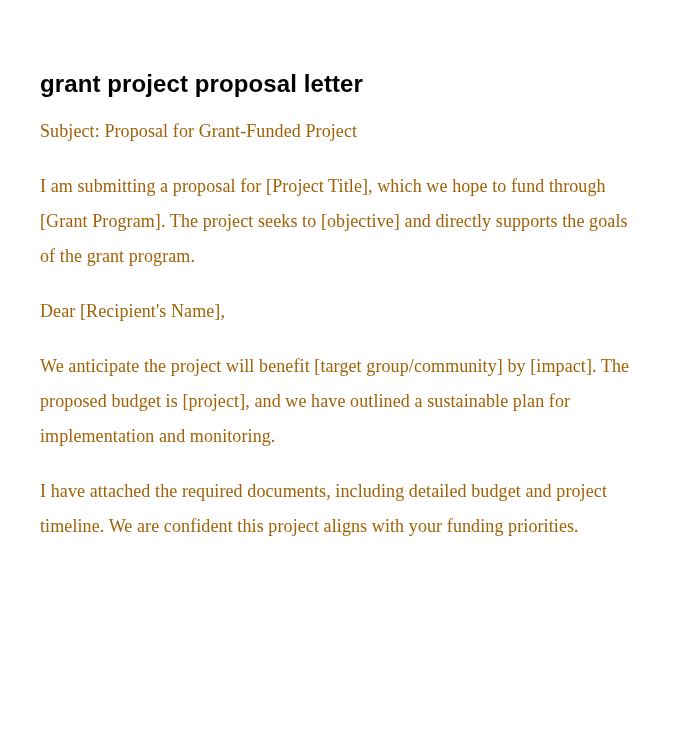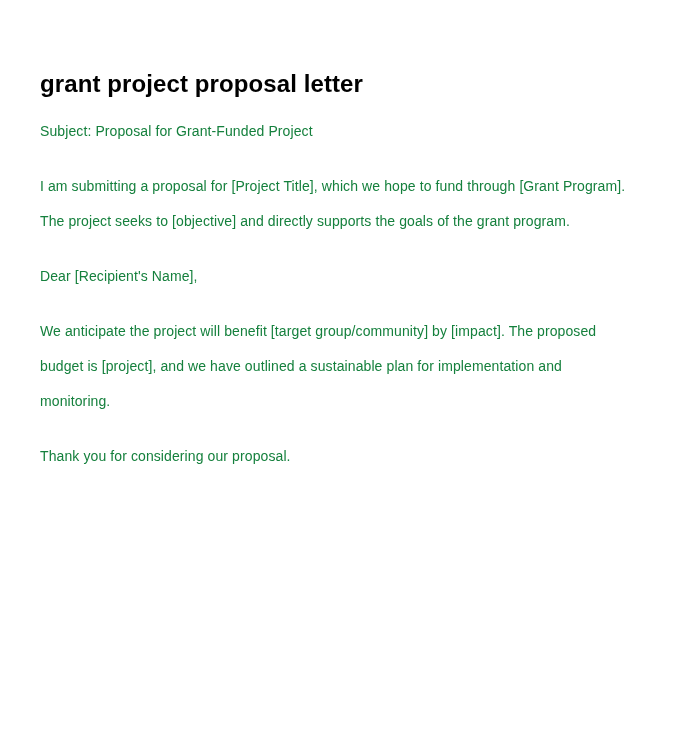--- a/index.html
+++ b/index.html
@@ -25,42 +25,43 @@
   }
   .doc-title {
     font-size: 24px;
     line-height: 28px;
     font-weight: 700;
     color: #000000;
     margin: 0 0 16px 0;
     letter-spacing: 0.1px;
   }
   .para {
-    font-size: 14px;
+    font-size: 18px;
     line-height: 35px;
     font-weight: 400;
-    color: #15803d;
+    color: #a16207;
     margin: 0 0 20px 0;
     max-width: 602px;
     letter-spacing: 0.1px;
+    font-family: Liberation Serif, serif;
   }
 </style>
 </head>
 <body>
 
 <div class="page">
 
   <h1 class="doc-title">grant project proposal letter</h1>
 
   <p class="para">Subject: Proposal for Grant-Funded Project</p>
 
   <p class="para">I am submitting a proposal for [Project Title], which we hope to fund through [Grant Program]. The project seeks to [objective] and directly supports the goals of the grant program.</p>
 
   <p class="para">Dear [Recipient's Name],</p>
 
   <p class="para">We anticipate the project will benefit [target group/community] by [impact]. The proposed budget is [project], and we have outlined a sustainable plan for implementation and monitoring.</p>
 
+  <p class="para">I have attached the required documents, including detailed budget and project timeline. We are confident this project aligns with your funding priorities.</p>
 
-  <p class="para">Thank you for considering our proposal.</p>
 
 
 
 </div>
 
 </body></html>

